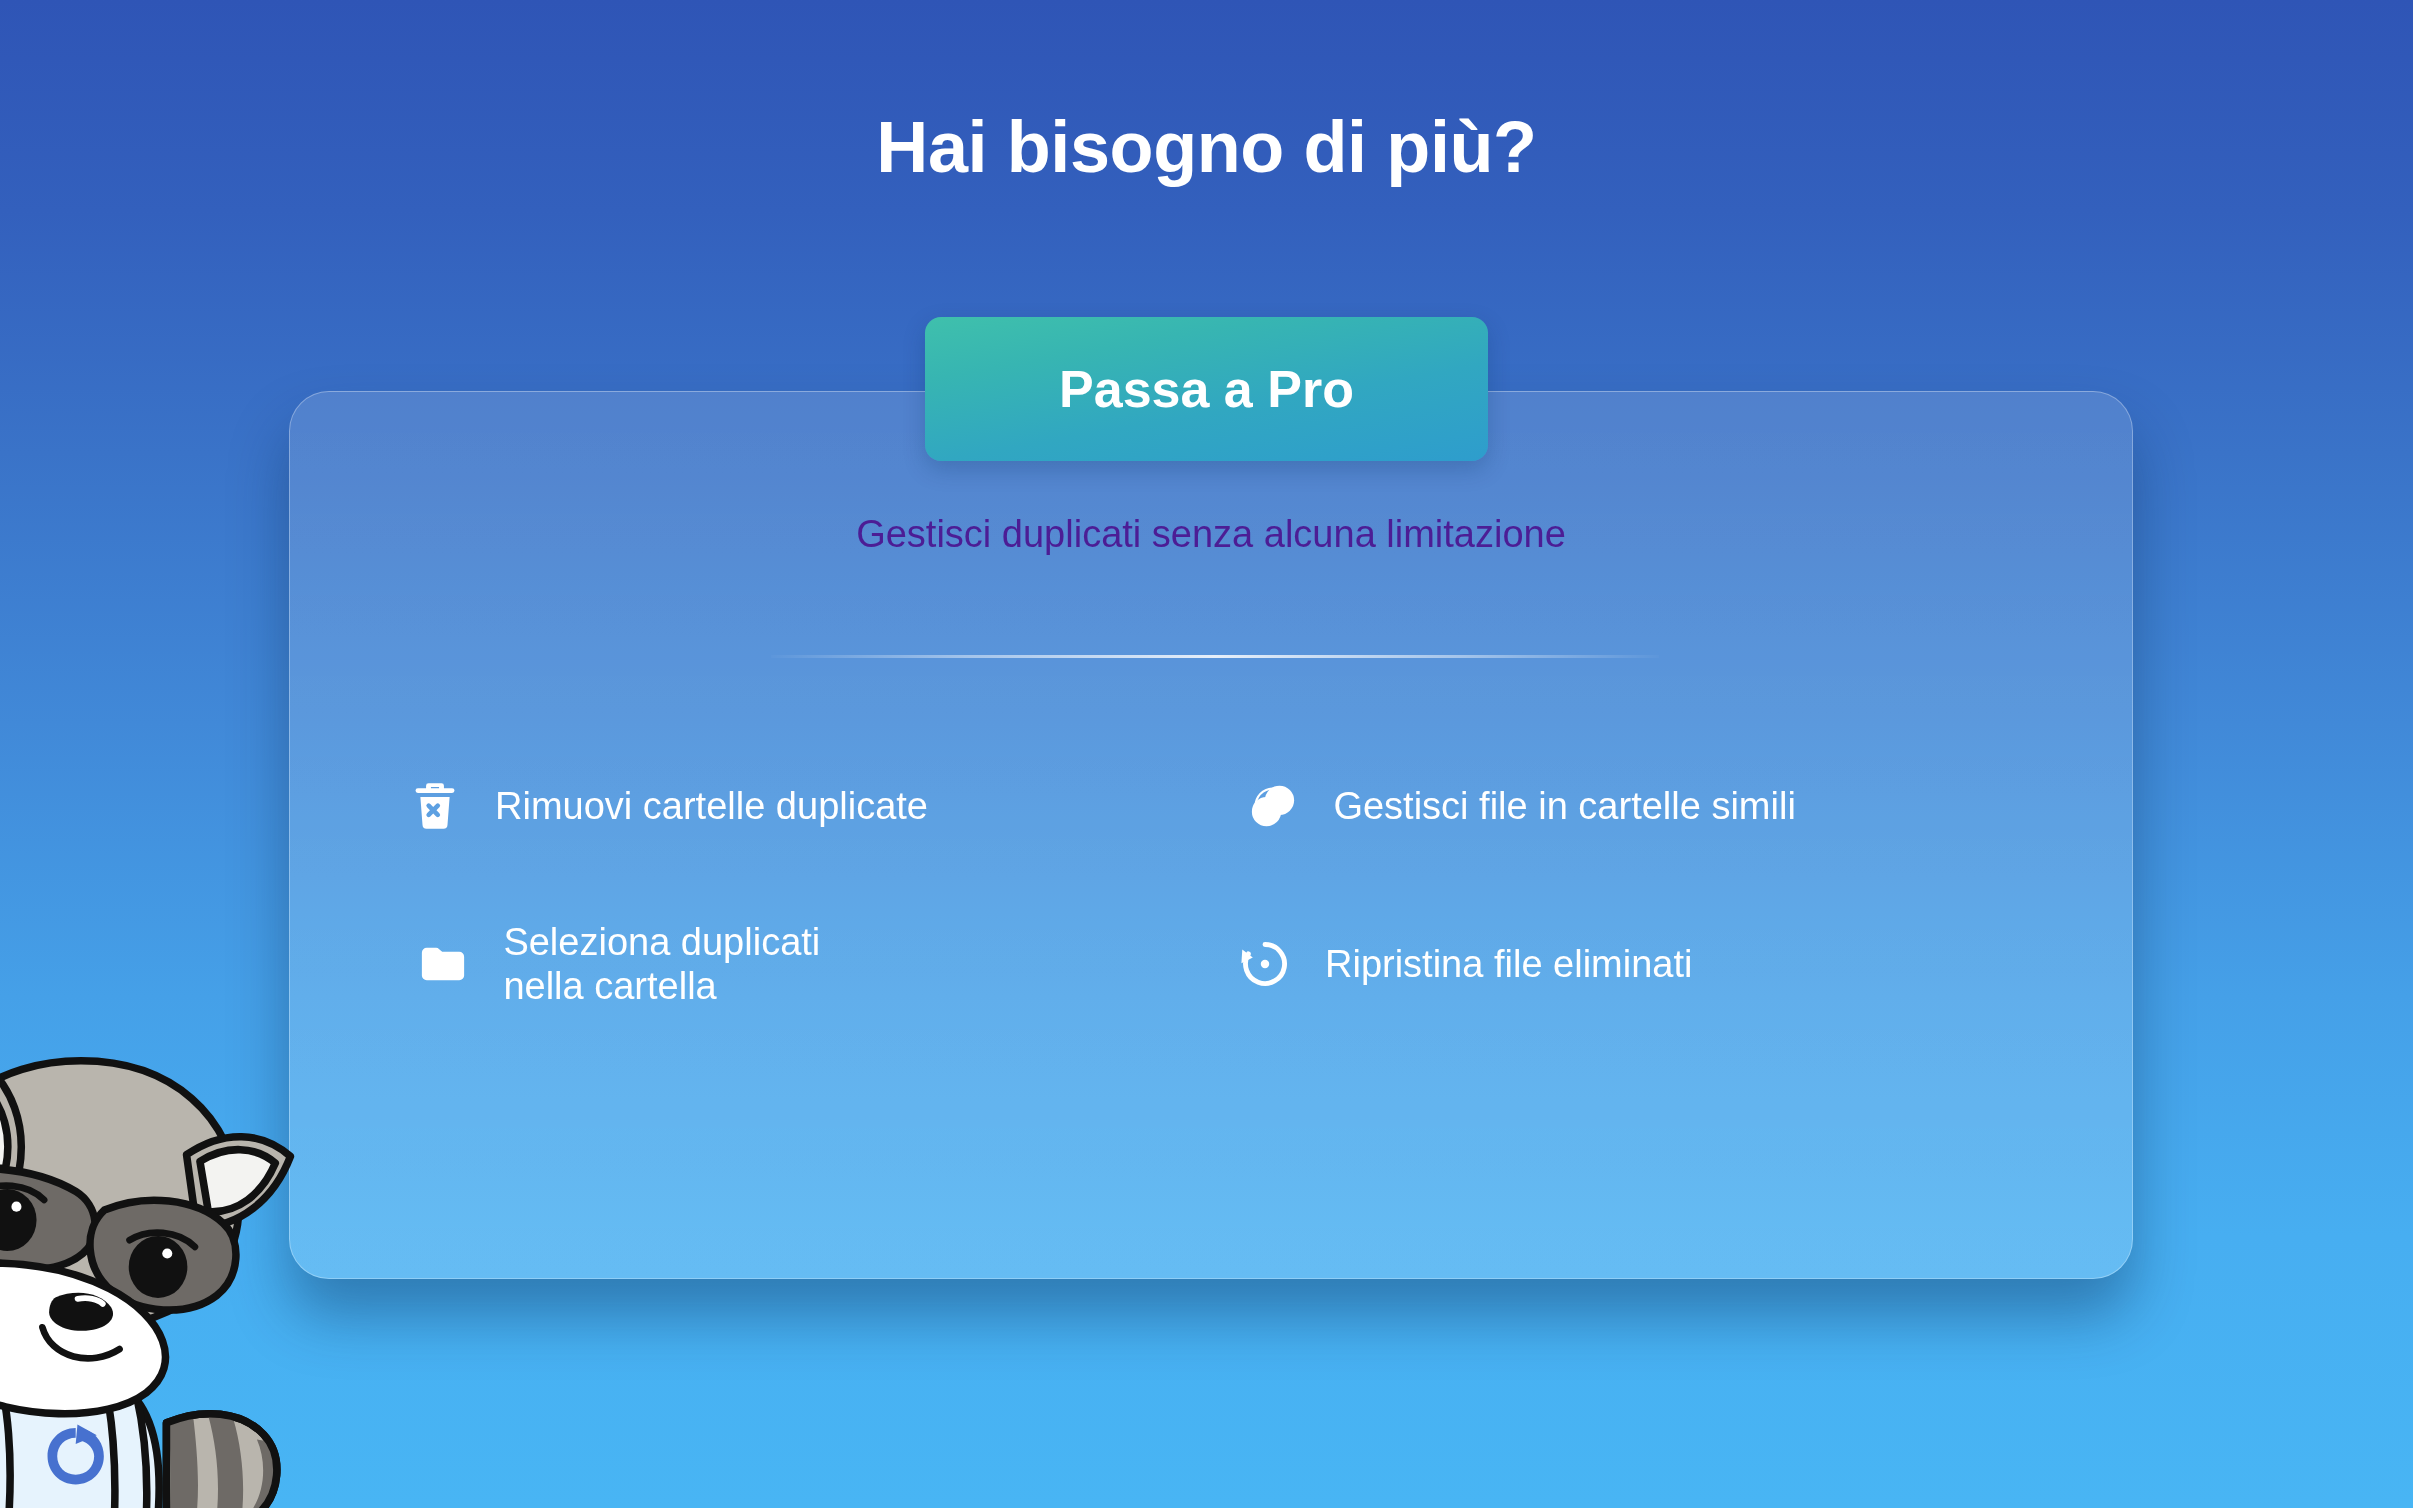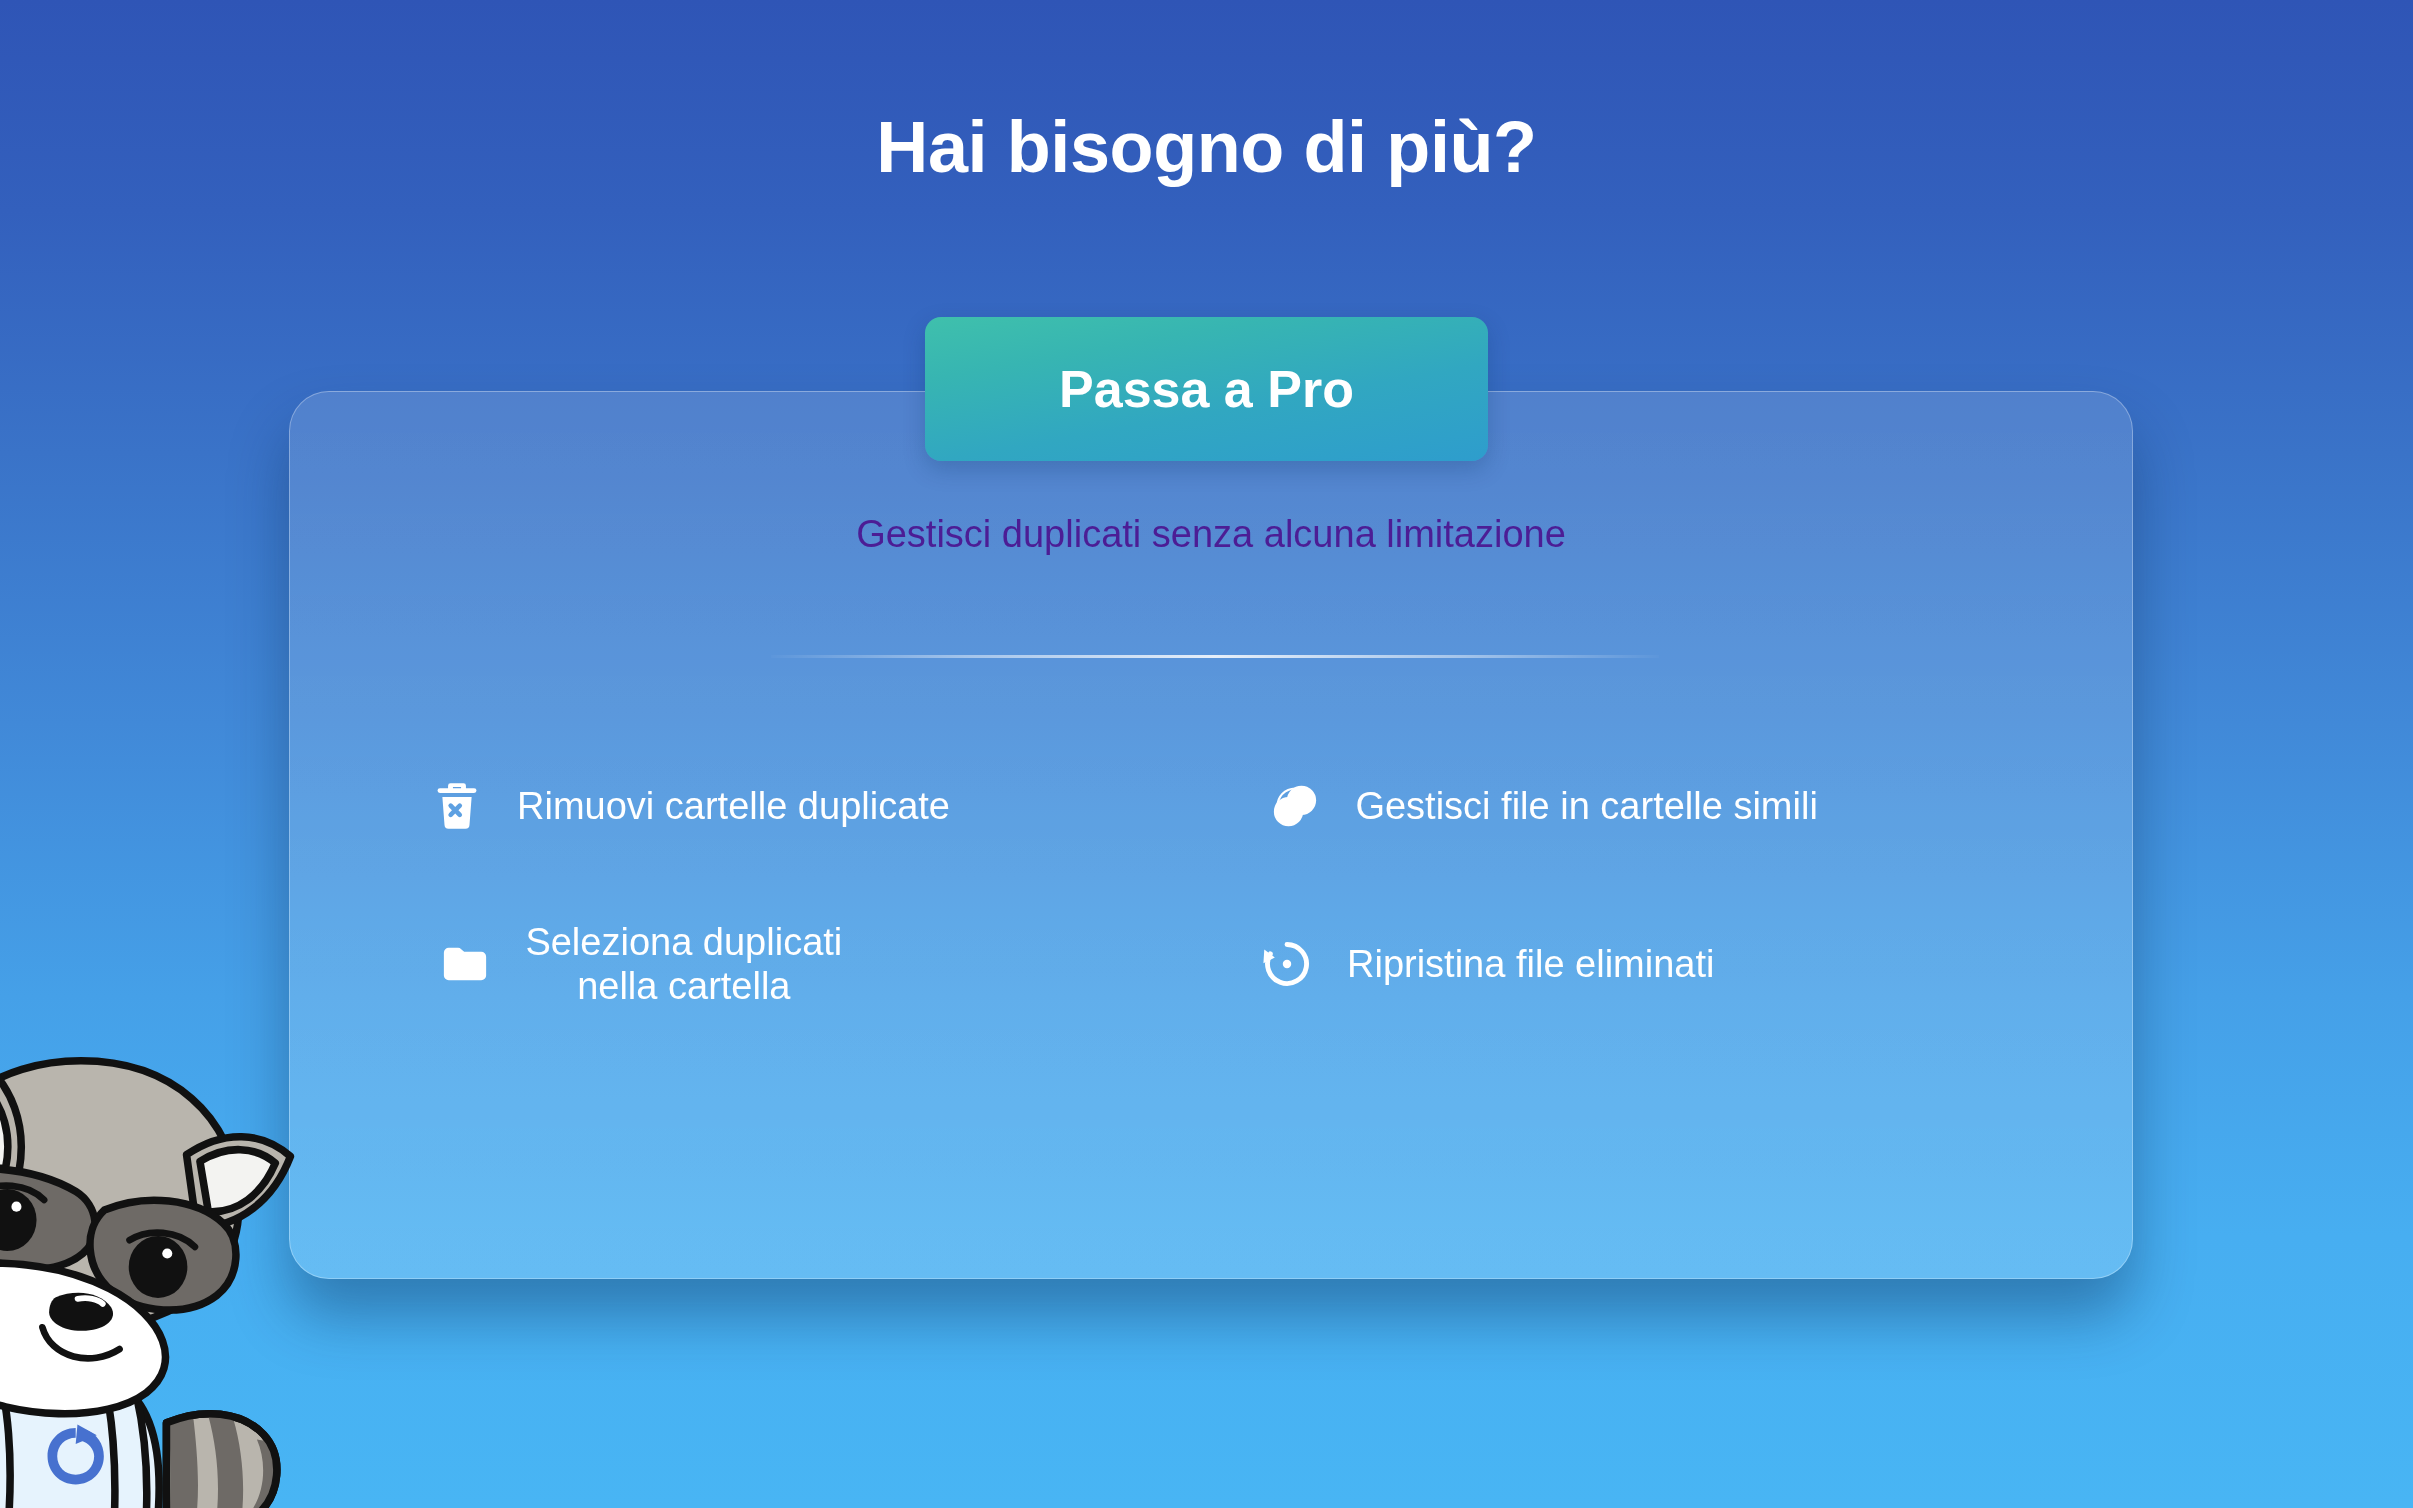--- a/index.html
+++ b/index.html
@@ -101,28 +101,27 @@
         rgba(255,255,255,0.45) 22%,
         rgba(255,255,255,0.85) 50%,
         rgba(255,255,255,0.45) 78%,
         rgba(255,255,255,0.02) 100%);
     z-index:5;
   }
 
   
   .features {
     position:absolute;
-    left:428px;
+    left:406px;
     top:727px;
     width:1592px;
     display:grid;
     grid-template-columns: 830px 763px;
     grid-auto-rows: 158px;
     z-index:5;
-    text-align:center;
   }
   .feat {
     display:flex;
     align-items:center;
     gap:32px;
   }
   .feat .ico {
     width:57px; height:57px;
     flex:0 0 57px;
     display:flex; align-items:center; justify-content:center;

